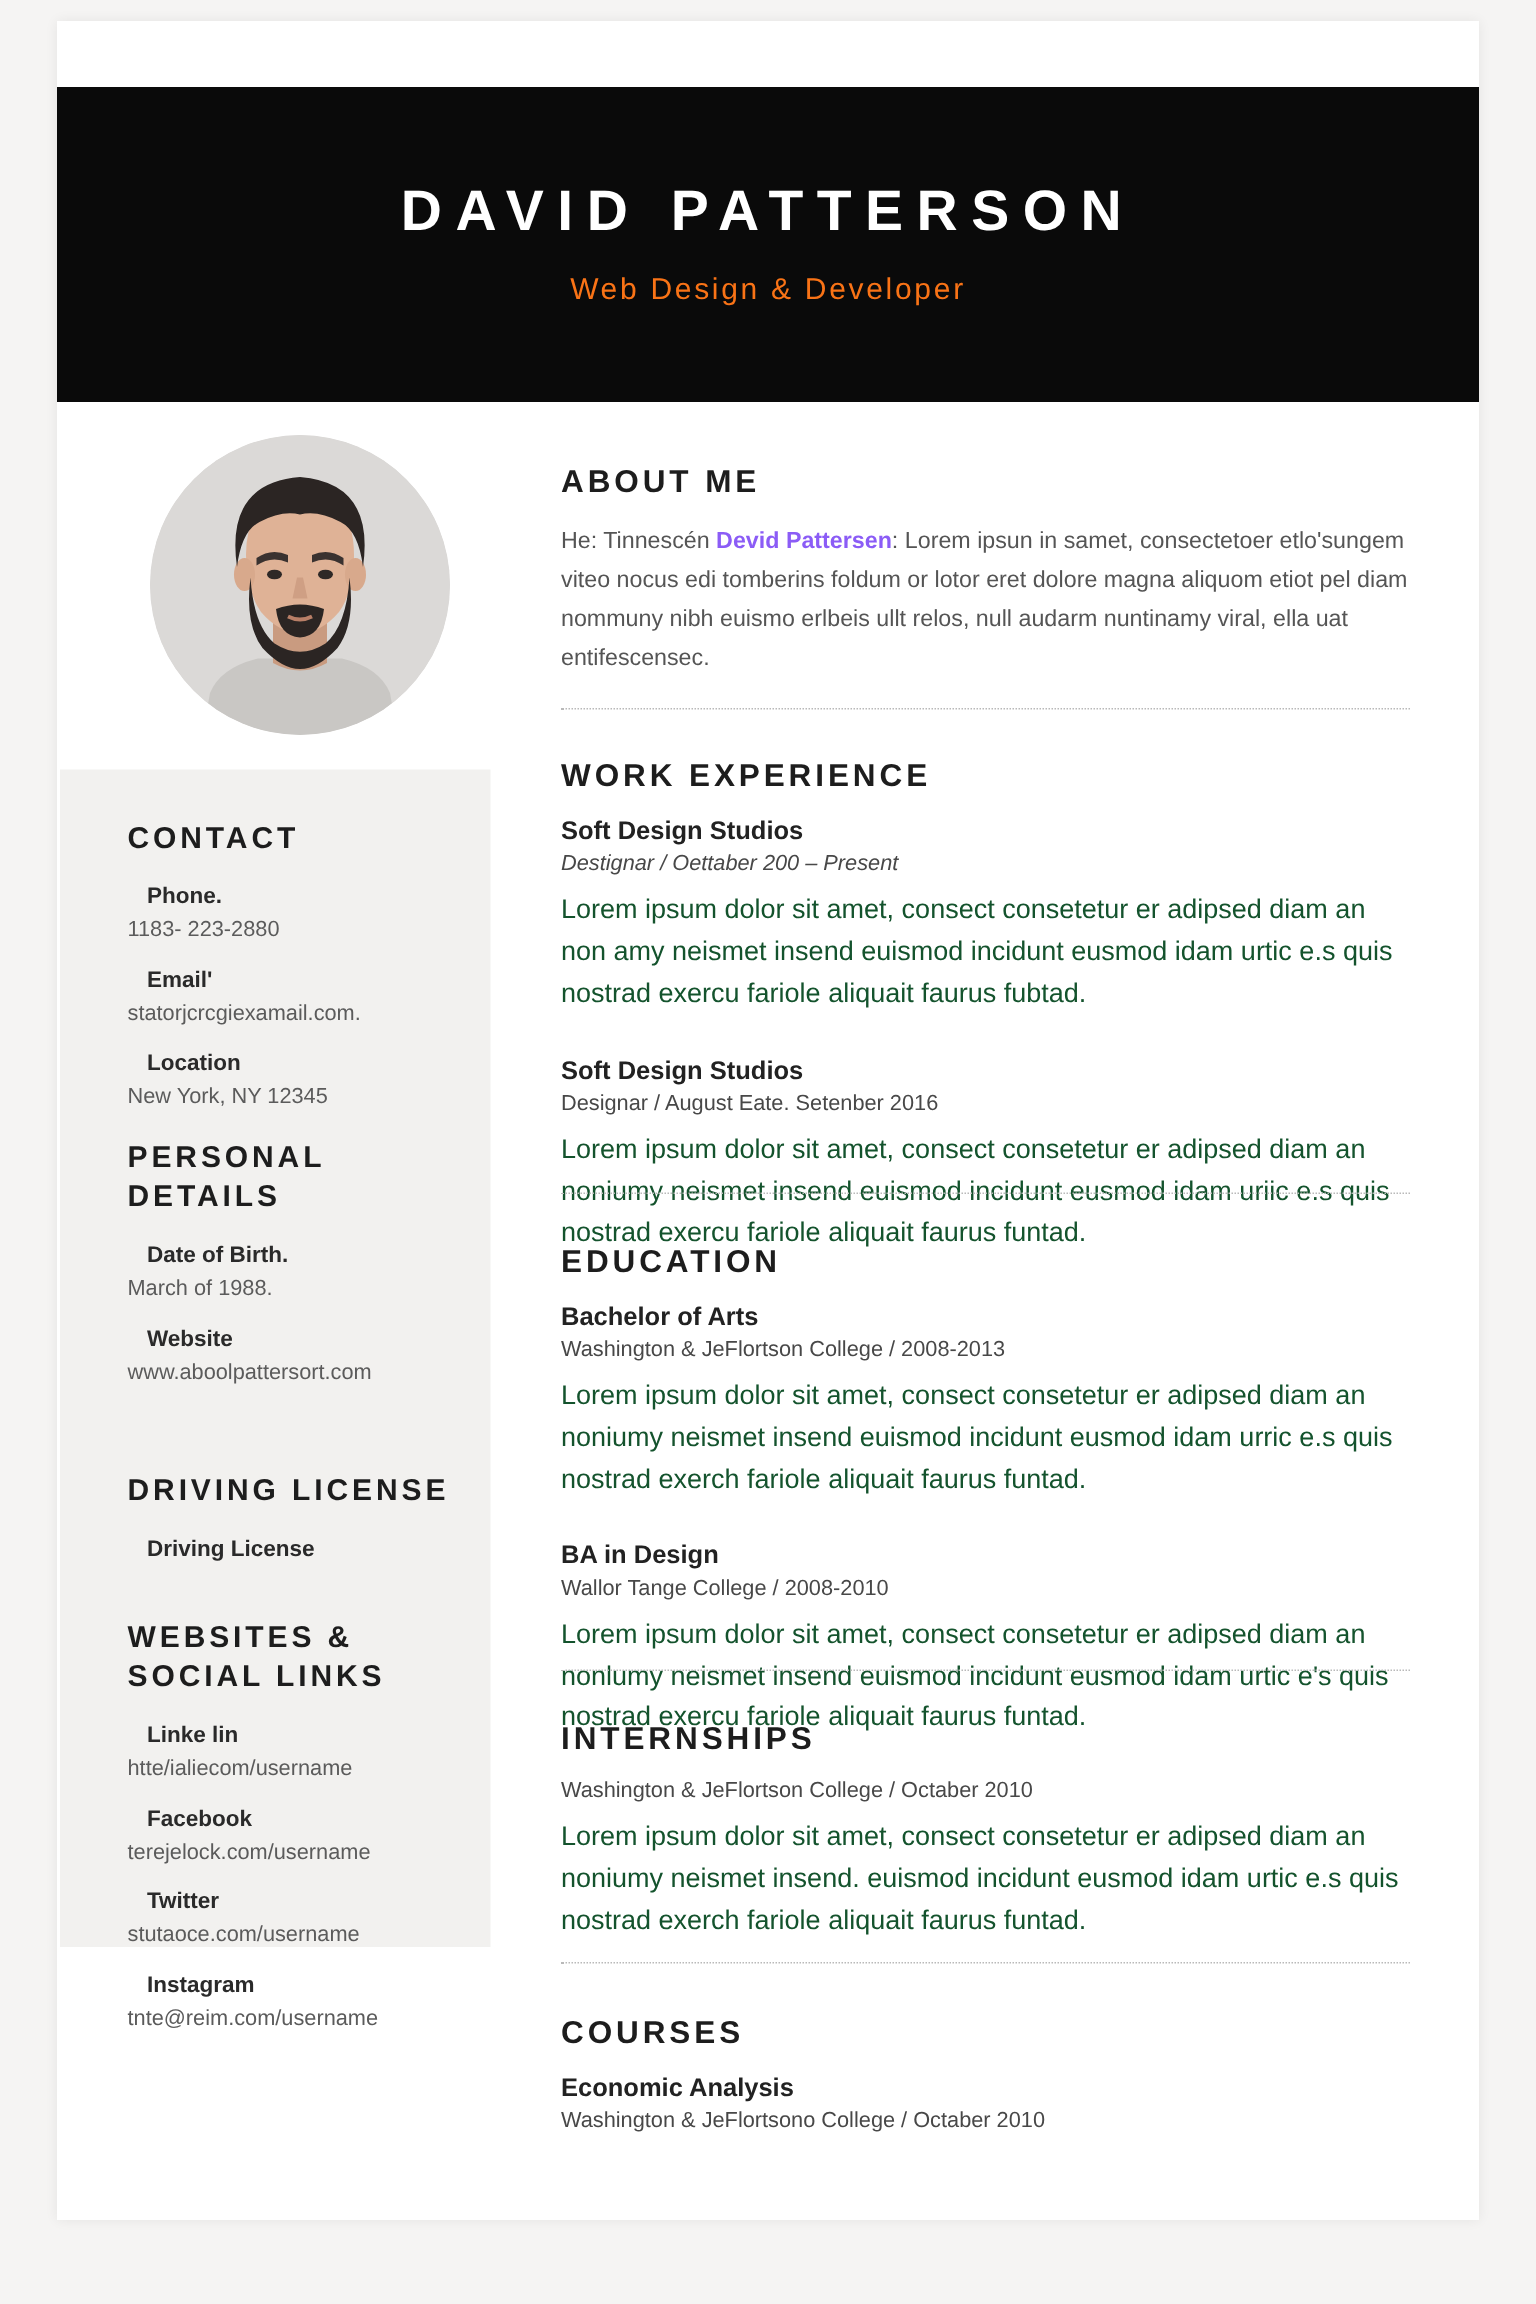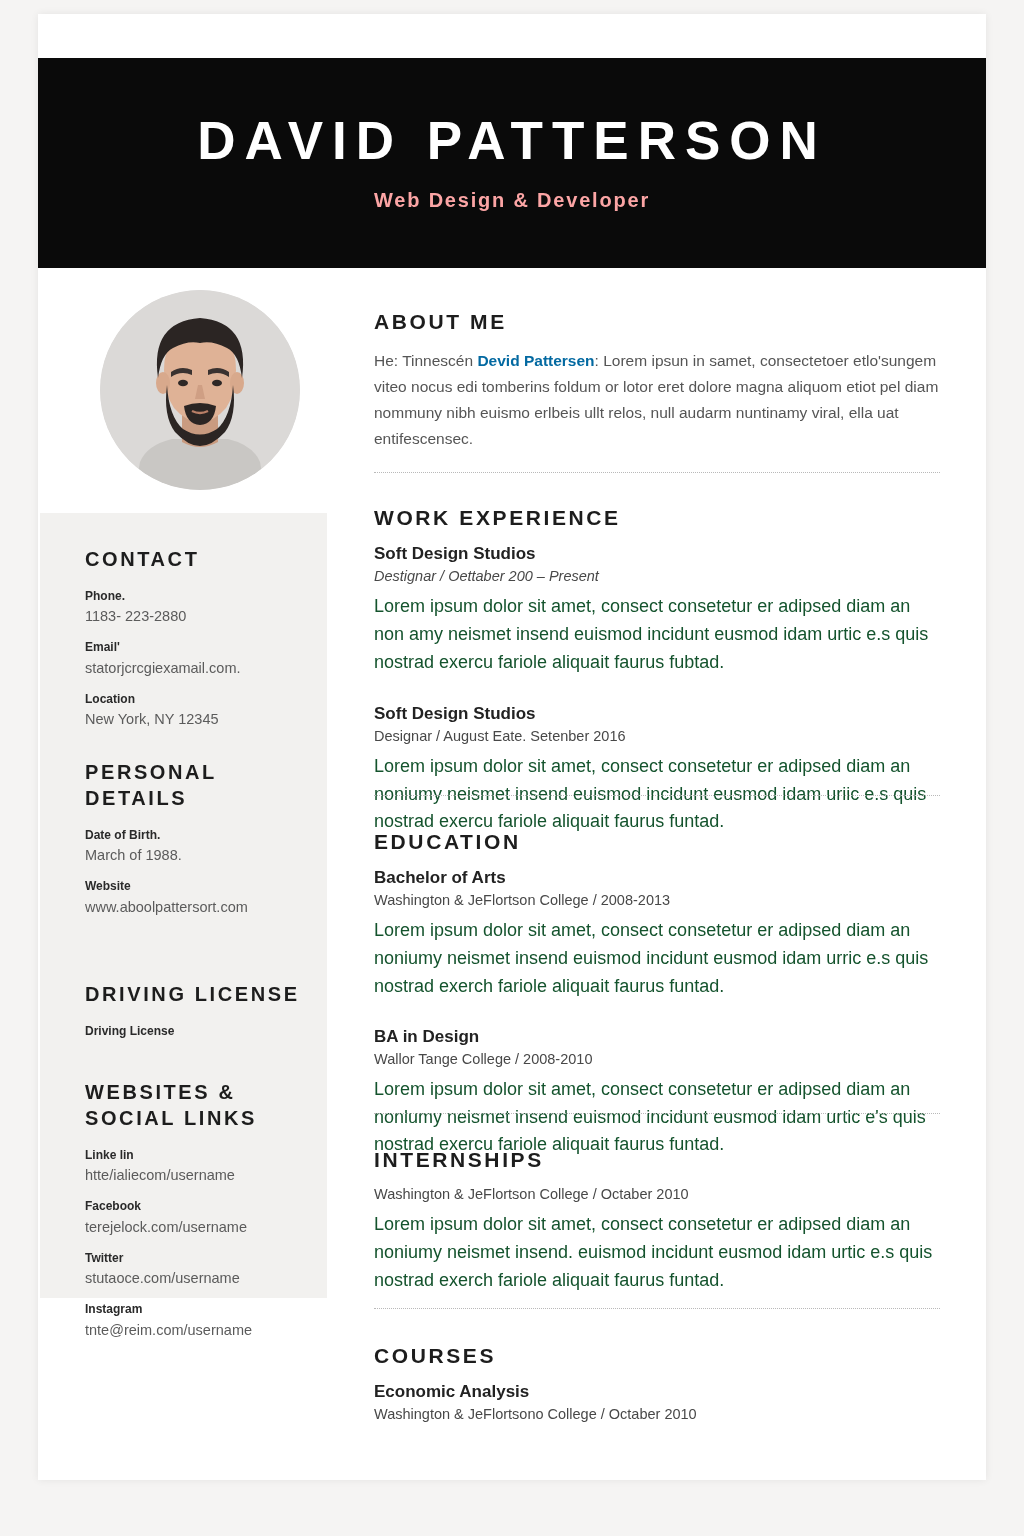--- a/index.html
+++ b/index.html
@@ -16,58 +16,58 @@
     box-shadow:0 0 8px rgba(0,0,0,0.07);
   }
   
   .hero {
     position:absolute; left:0; top:44px; width:948px; height:210px;
     background:#0a0a0a;
     display:flex; flex-direction:column; align-items:center; justify-content:center;
     color:#ffffff;
   }
   .hero-name {
-    font-size:53px; font-weight:bold; letter-spacing:9px; line-height:1;
+    font-size:38px; font-weight:bold; letter-spacing:9px; line-height:1;
     margin-bottom:22px; white-space:nowrap;
   }
   .hero-role {
-    font-size:20px; font-weight:700; letter-spacing:1.8px; color:#fca5a5;
+    font-size:20px; font-weight:400; letter-spacing:1.8px; color:#f97316;
   }
   
   .photo {
     position:absolute; left:62px; top:276px; width:200px; height:200px;
     border-radius:50%; overflow:hidden; background:#dbd9d7;
   }
   .photo svg { display:block; width:200px; height:200px; }
   
   .side-panel {
     position:absolute; left:2px; top:499px; width:287px; height:785px;
     background:#f2f1ef;
   }
   .side-sec { position:absolute; left:45px; width:230px; }
   .side-heading {
     font-size:20px; font-weight:bold; letter-spacing:2.6px; color:#1d1d1d;
     line-height:1.3; margin-bottom:16px;
   }
   .side-item { margin-bottom:13px; }
-  .side-label { font-size:12px; font-weight:bold; color:#2a2a2a; line-height:1.35; }
+  .side-label { font-size:15px; font-weight:bold; color:#2a2a2a; line-height:1.35;margin-left:13px; }
   .side-value { font-size:14.5px; color:#5b5b5b; line-height:1.4; margin-top:2px; }
   
   .main-sec { position:absolute; left:336px; width:566px; }
   .sec-heading {
     font-size:21px; font-weight:bold; letter-spacing:2.6px; color:#1d1d1d;
     margin-bottom:14px;
   }
   .entry { margin-bottom:24px; }
   .entry-title { font-size:17px; font-weight:bold; color:#222; margin-bottom:4px; }
   .entry-sub { font-size:14.5px; color:#484848; margin-bottom:9px; }
   .entry-sub.italic { font-style:italic; }
   .entry-body { font-size:18px; color:#14532d; line-height:1.55; }
   .about-text { font-size:15.5px; color:#555; line-height:1.68; }
-  .about-text strong { color:#0369a1; }
+  .about-text strong { color:#8b5cf6; }
   .divider {
     position:absolute; left:336px; width:566px; height:0;
     border-top:1px dotted #b9b9b9;
   }
 </style>
 </head>
 <body>
 
 <div class="page">
 

